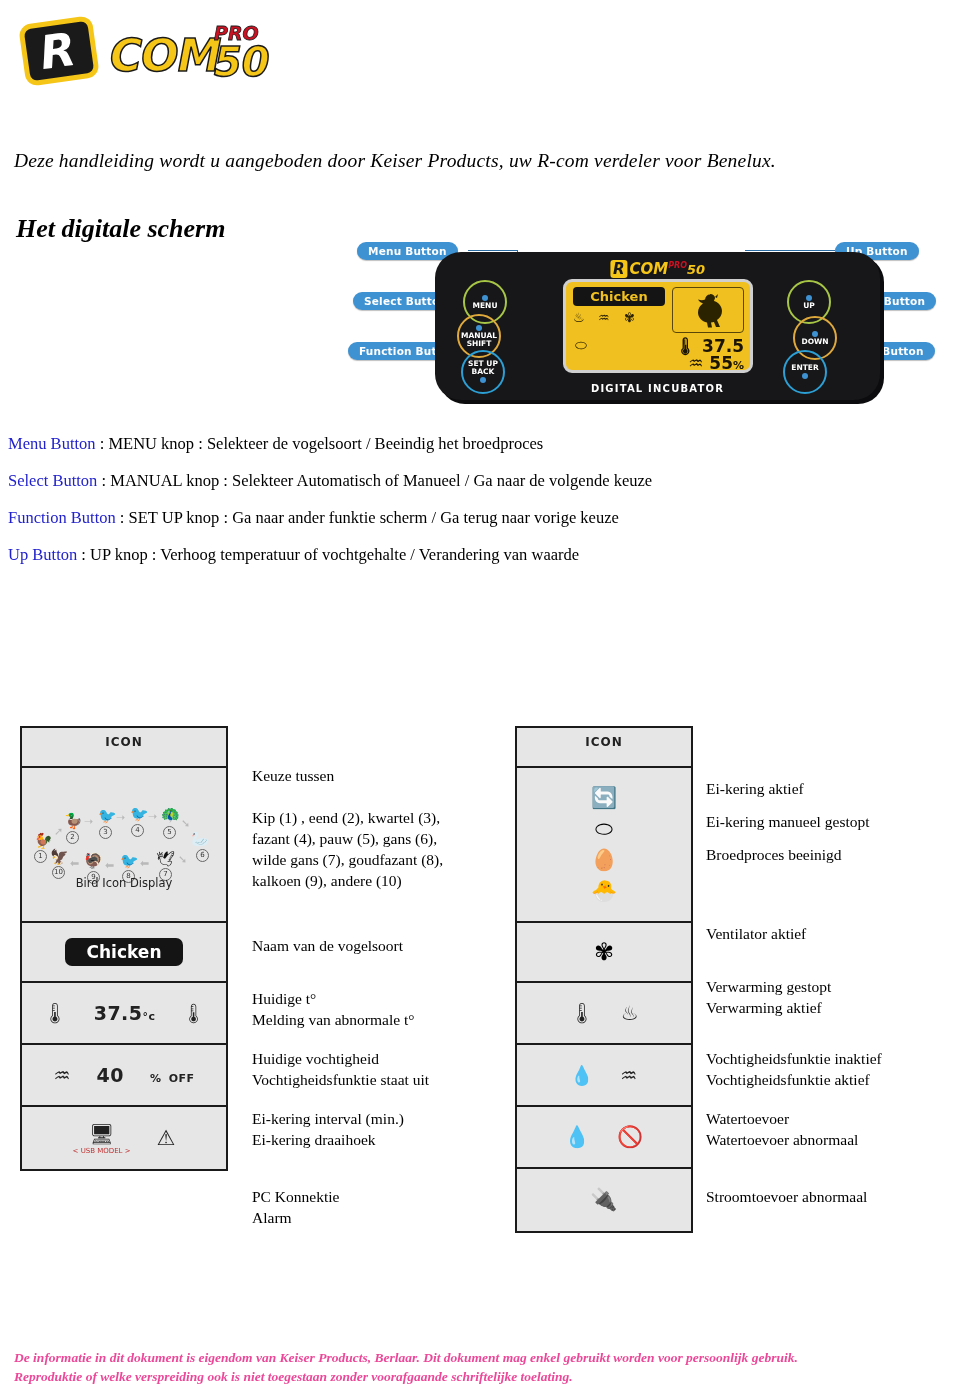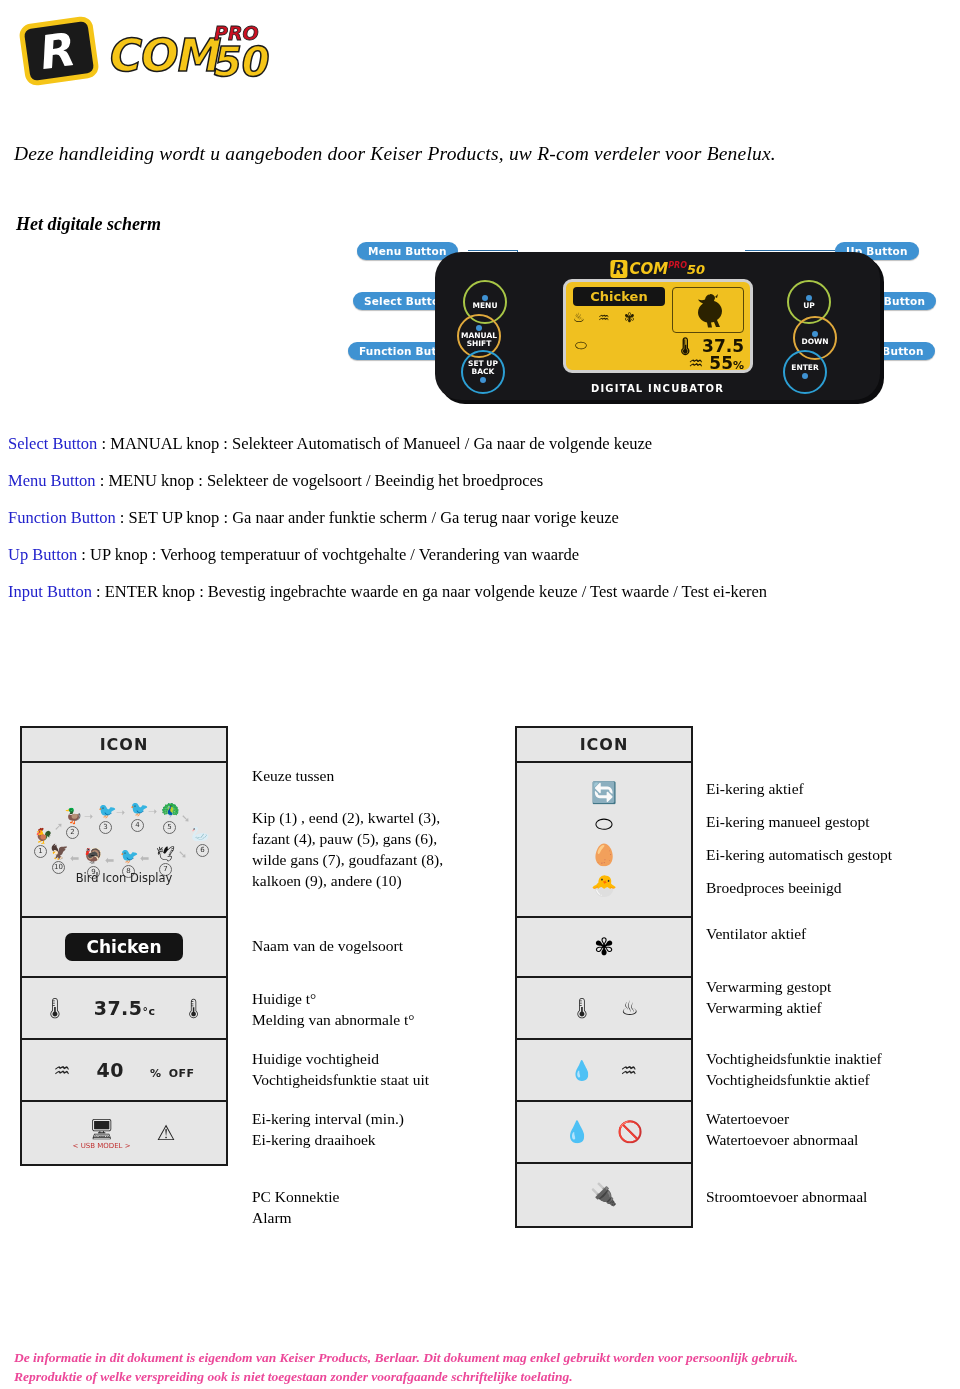--- a/index.html
+++ b/index.html
@@ -82,36 +82,36 @@
     font-size: 40px;
     color: #f5c518;
     -webkit-text-stroke: 1.5px #1a1a1a;
     line-height: 1;
   }
 
   
   #intro-line {
     position: absolute;
     left: 14px;
-    top: 143px;
+    top: 150px;
     width: 930px;
     font-style: italic;
     font-size: 19.5px;
     color: #000;
     letter-spacing: 0.2px;
   }
 
   
   #section-title {
     position: absolute;
     left: 16px;
     top: 214px;
     font-weight: bold;
     font-style: italic;
-    font-size: 18px;
+    font-size: 26px;
     color: #000;
   }
 
   
   #device-figure {
     position: absolute;
     left: 345px;
     top: 222px;
     width: 615px;
     height: 195px;
@@ -307,24 +307,24 @@
     box-sizing: border-box;
     background: #e6e6e6;
   }
   #table-left { left: 20px; top: 726px; width: 208px; }
   #table-right { left: 515px; top: 726px; width: 178px; }
   .tbl-head {
     border-bottom: 2px solid #1a1a1a;
     text-align: center;
     font-family: "DejaVu Sans", sans-serif;
     font-weight: bold;
-    font-size: 16px;
+    font-size: 12px;
     letter-spacing: 1px;
     color: #222;
-    padding: 7px 0 7px 0;
+    padding: 7px 0 17px 0;
   }
   .tbl-cell {
     border-bottom: 2px solid #1a1a1a;
     box-sizing: border-box;
     display: flex;
     align-items: center;
     justify-content: center;
     position: relative;
   }
   .tbl-cell:last-child { border-bottom: none; }
@@ -510,33 +510,30 @@
         <polygon points="0,0 0,14 3.5,10.5 6,16 8.5,15 6,9.5 11,9.5" fill="#ffffff" stroke="#111" stroke-width="1"></polygon>
       </svg>
     </div>
 
     <div id="panel-footer">DIGITAL INCUBATOR</div>
   </div>
 </div>
 
 <div id="button-list">
   <div class="btn-line">
+    <span class="btn-label">Menu Button</span><span> : MENU knop : Selekteer de vogelsoort  /  Beeindig het broedproces</span>
+  </div>
+  <div class="btn-line">
     <span class="btn-label">Select Button</span><span> : MANUAL knop : Selekteer Automatisch of Manueel / Ga naar de volgende keuze</span>
-  </div>
-  <div class="btn-line">
-    <span class="btn-label">Menu Button</span><span> : MENU knop : Selekteer de vogelsoort  /  Beeindig het broedproces</span>
   </div>
   <div class="btn-line">
     <span class="btn-label">Function Button</span><span> : SET UP knop : Ga naar ander funktie scherm / Ga terug naar vorige keuze</span>
   </div>
   <div class="btn-line">
     <span class="btn-label">Up Button</span><span> :  UP knop : Verhoog temperatuur of vochtgehalte / Verandering van waarde</span>
-  </div>
-  <div class="btn-line">
-    <span class="btn-label">Input Button</span><span> : ENTER knop : Bevestig ingebrachte waarde en ga naar volgende keuze / Test waarde / Test ei-keren</span>
   </div>
 </div>
 
 <div class="icon-table" id="table-left">
   <div class="tbl-head">ICON</div>
 
   <div class="tbl-cell" style="height:155px;">
     <div id="bird-cycle">
       <span class="bird" style="left:6px; top:38px;">🐓</span>
       <span class="birdnum" style="left:6px; top:54px;">1</span>
@@ -667,21 +664,20 @@
   </div>
 
   <div class="tbl-cell" style="height:62px;">
     <span style="font-size:22px;">🔌</span>
   </div>
 </div>
 
 <div class="desc" style="left:706px; top:772px; line-height:33px;">
   <span class="sp">Ei-kering aktief</span>
   <span class="sp">Ei-kering manueel gestopt</span>
-  <span class="sp">Ei-kering automatisch gestopt</span>
   <span class="sp">Broedproces beeinigd</span>
 </div>
 <div class="desc" style="left:706px; top:923px;">
   <span class="sp">Ventilator aktief</span>
 </div>
 <div class="desc" style="left:706px; top:976px;">
   <span class="sp">Verwarming gestopt</span>
   <span class="sp">Verwarming aktief</span>
 </div>
 <div class="desc" style="left:706px; top:1048px;">

